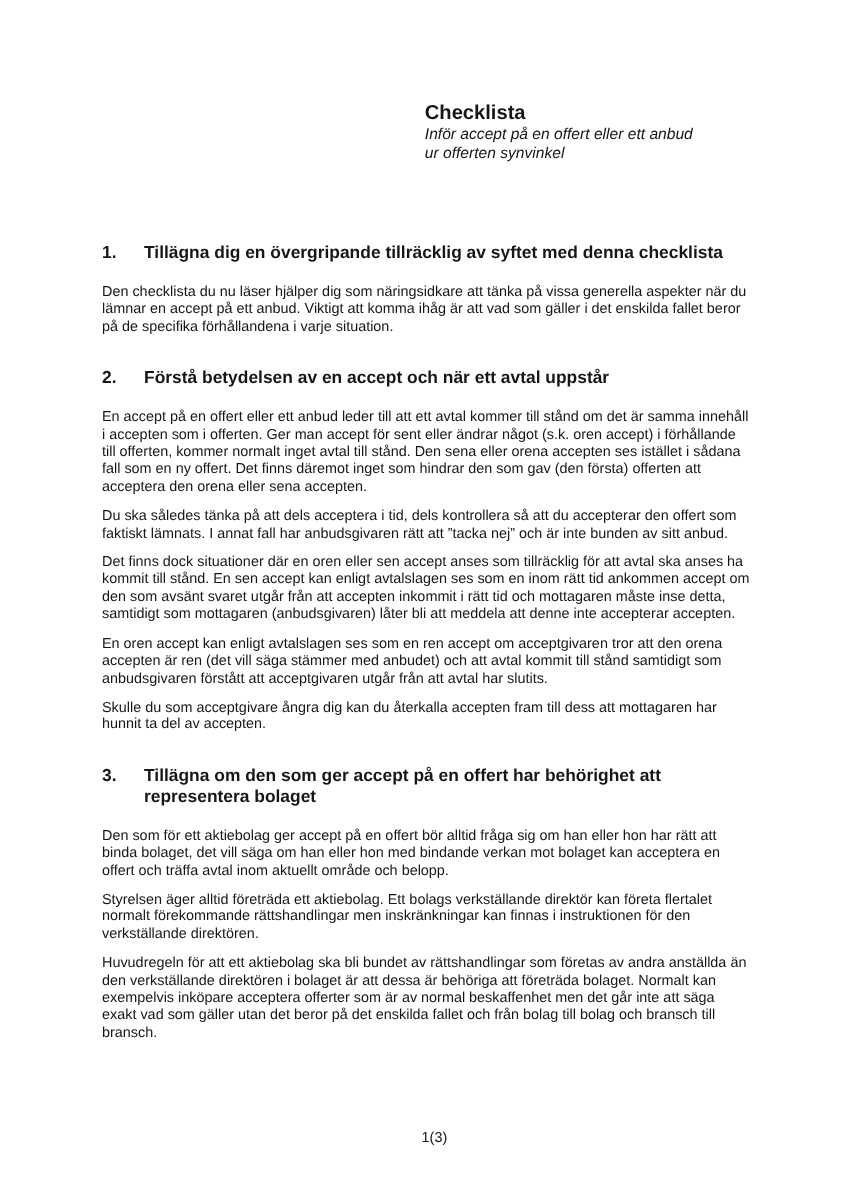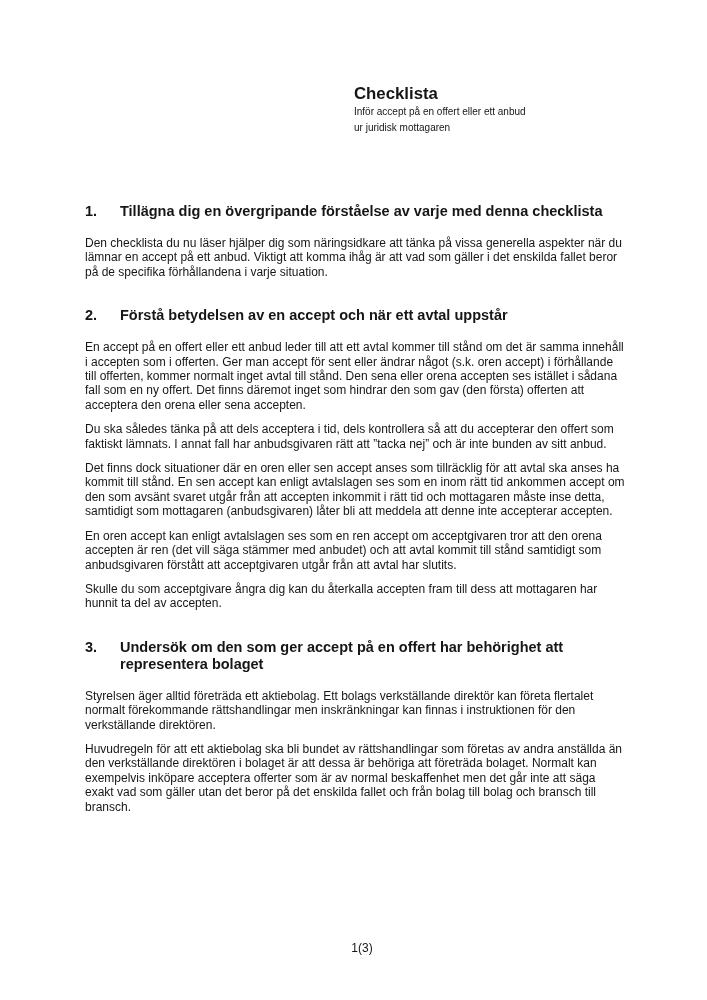--- a/index.html
+++ b/index.html
@@ -27,22 +27,23 @@
     margin-top: 84px;
     margin-left: 269px;
   }
   .doc-title {
     font-size: 16.8px;
     font-weight: 700;
     line-height: 20px;
     margin: 0;
   }
   .doc-subtitle-line {
-    font-size: 10px;
+    font-size: 13px;
     line-height: 16px;
+    font-style: italic;
   }
   .doc-section { margin-top: 28px; }
   .doc-section.first { margin-top: 67px; }
   .sec-heading {
     display: flex;
     font-size: 14.5px;
     font-weight: 700;
     line-height: 17px;
     margin: 0 0 5px 0;
   }
@@ -66,48 +67,49 @@
 </style>
 </head>
 <body>
 
 <div class="page">
   <div class="content">
 
     <div class="title-block">
       <h1 class="doc-title">Checklista</h1>
       <div class="doc-subtitle-line">Inför accept på en offert eller ett anbud</div>
-      <div class="doc-subtitle-line">ur juridisk mottagaren</div>
+      <div class="doc-subtitle-line">ur offerten synvinkel</div>
     </div>
 
     <section class="doc-section first">
       <h2 class="sec-heading">
         <span class="sec-num">1.</span>
-        <span class="sec-title">Tillägna dig en övergripande förståelse av varje med denna checklista</span>
+        <span class="sec-title">Tillägna dig en övergripande tillräcklig av syftet med denna checklista</span>
       </h2>
       <p class="para">Den checklista du nu läser hjälper dig som näringsidkare att tänka på vissa generella aspekter när du lämnar en accept på ett anbud. Viktigt att komma ihåg är att vad som gäller i det enskilda fallet beror på de specifika förhållandena i varje situation.</p>
     </section>
 
     <section class="doc-section">
       <h2 class="sec-heading">
         <span class="sec-num">2.</span>
         <span class="sec-title">Förstå betydelsen av en accept och när ett avtal uppstår</span>
       </h2>
       <p class="para">En accept på en offert eller ett anbud leder till att ett avtal kommer till stånd om det är samma innehåll i accepten som i offerten. Ger man accept för sent eller ändrar något (s.k. oren accept) i förhållande till offerten, kommer normalt inget avtal till stånd. Den sena eller orena accepten ses istället i sådana fall som en ny offert. Det finns däremot inget som hindrar den som gav (den första) offerten att acceptera den orena eller sena accepten.</p>
       <p class="para">Du ska således tänka på att dels acceptera i tid, dels kontrollera så att du accepterar den offert som faktiskt lämnats. I annat fall har anbudsgivaren rätt att ”tacka nej” och är inte bunden av sitt anbud.</p>
       <p class="para">Det finns dock situationer där en oren eller sen accept anses som tillräcklig för att avtal ska anses ha kommit till stånd. En sen accept kan enligt avtalslagen ses som en inom rätt tid ankommen accept om den som avsänt svaret utgår från att accepten inkommit i rätt tid och mottagaren måste inse detta, samtidigt som mottagaren (anbudsgivaren) låter bli att meddela att denne inte accepterar accepten.</p>
       <p class="para">En oren accept kan enligt avtalslagen ses som en ren accept om acceptgivaren tror att den orena accepten är ren (det vill säga stämmer med anbudet) och att avtal kommit till stånd samtidigt som anbudsgivaren förstått att acceptgivaren utgår från att avtal har slutits.</p>
       <p class="para">Skulle du som acceptgivare ångra dig kan du återkalla accepten fram till dess att mottagaren har hunnit ta del av accepten.</p>
     </section>
 
     <section class="doc-section">
       <h2 class="sec-heading">
         <span class="sec-num">3.</span>
-        <span class="sec-title">Undersök om den som ger accept på en offert har behörighet att representera bolaget</span>
+        <span class="sec-title">Tillägna om den som ger accept på en offert har behörighet att representera bolaget</span>
       </h2>
+      <p class="para">Den som för ett aktiebolag ger accept på en offert bör alltid fråga sig om han eller hon har rätt att binda bolaget, det vill säga om han eller hon med bindande verkan mot bolaget kan acceptera en offert och träffa avtal inom aktuellt område och belopp.</p>
       <p class="para">Styrelsen äger alltid företräda ett aktiebolag. Ett bolags verkställande direktör kan företa flertalet normalt förekommande rättshandlingar men inskränkningar kan finnas i instruktionen för den verkställande direktören.</p>
       <p class="para">Huvudregeln för att ett aktiebolag ska bli bundet av rättshandlingar som företas av andra anställda än den verkställande direktören i bolaget är att dessa är behöriga att företräda bolaget. Normalt kan exempelvis inköpare acceptera offerter som är av normal beskaffenhet men det går inte att säga exakt vad som gäller utan det beror på det enskilda fallet och från bolag till bolag och bransch till bransch.</p>
     </section>
 
   </div>
 
   <div class="page-footer">1(3)</div>
 </div>
 
 </body></html>

